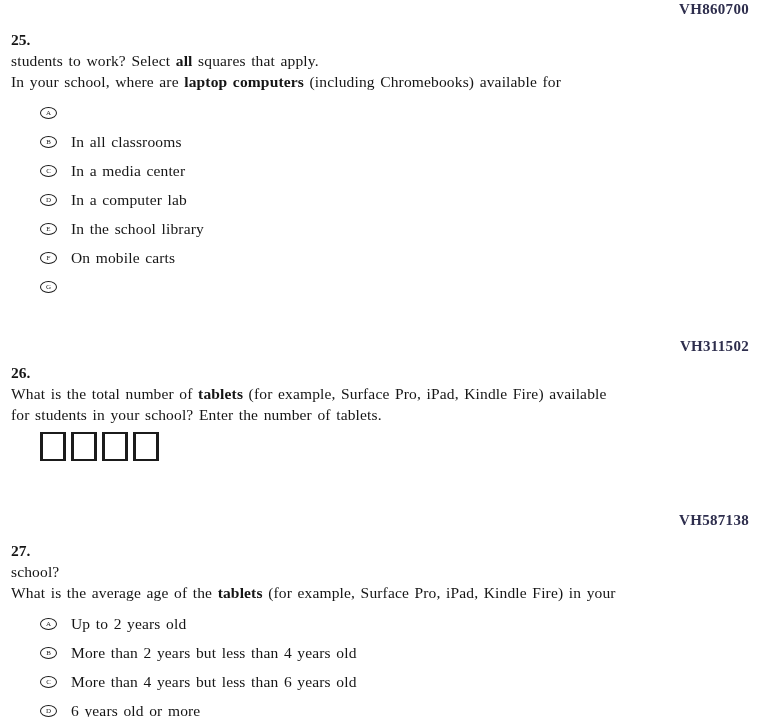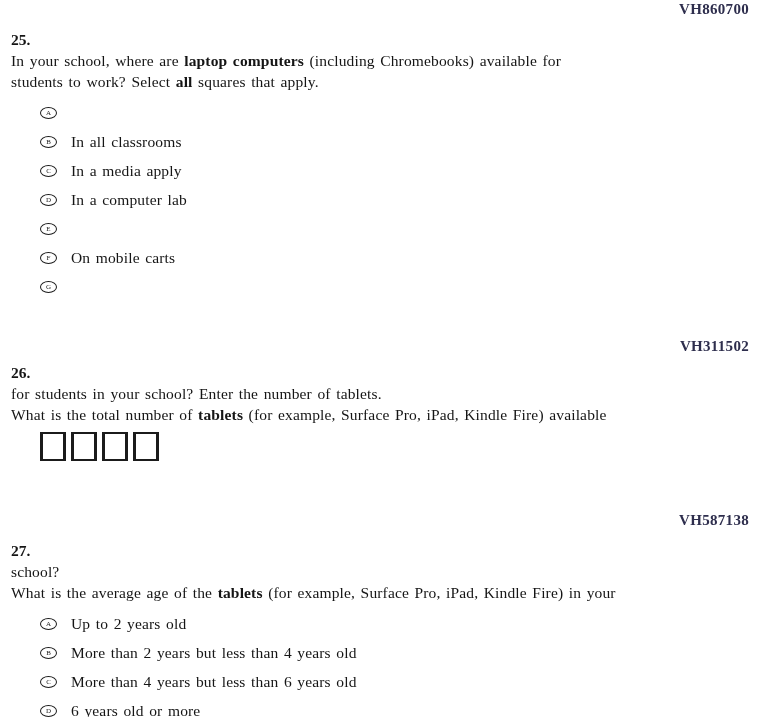--- a/index.html
+++ b/index.html
@@ -91,74 +91,75 @@
 </head>
 <body>
 
 <div class="page">
 
   <section class="s1">
     <div class="code">VH860700</div>
     <div class="q-row">
       <div class="q-num">25.</div>
       <div class="q-text">
+          <div><span>students to work? Select </span><b>all</b><span> squares that apply.</span></div>
           <div><span>In your school, where are </span><b>laptop computers</b><span> (including Chromebooks) available for</span></div>
-          <div><span>students to work? Select </span><b>all</b><span> squares that apply.</span></div>
         </div>
     </div>
     <div class="options">
         <div class="option">
           <span class="oval">
             <span class="oval-letter">A</span>
           </span>
         </div>
         <div class="option">
           <span class="oval">
             <span class="oval-letter">B</span>
           </span>
           <span class="option-label">In all classrooms</span>
         </div>
         <div class="option">
           <span class="oval">
             <span class="oval-letter">C</span>
           </span>
-          <span class="option-label">In a media apply</span>
+          <span class="option-label">In a media center</span>
         </div>
         <div class="option">
           <span class="oval">
             <span class="oval-letter">D</span>
           </span>
           <span class="option-label">In a computer lab</span>
         </div>
         <div class="option">
           <span class="oval">
             <span class="oval-letter">E</span>
           </span>
+          <span class="option-label">In the school library</span>
         </div>
         <div class="option">
           <span class="oval">
             <span class="oval-letter">F</span>
           </span>
           <span class="option-label">On mobile carts</span>
         </div>
         <div class="option">
           <span class="oval">
             <span class="oval-letter">G</span>
           </span>
         </div>
       </div>
   </section>
 
   <section class="s2">
     <div class="code">VH311502</div>
     <div class="q-row">
       <div class="q-num">26.</div>
       <div class="q-text">
+          <div><span>What is the total number of </span><b>tablets</b><span> (for example, Surface Pro, iPad, Kindle Fire) available</span></div>
           <div><span>for students in your school? Enter the number of tablets.</span></div>
-          <div><span>What is the total number of </span><b>tablets</b><span> (for example, Surface Pro, iPad, Kindle Fire) available</span></div>
         </div>
     </div>
     <div class="boxes">
         <div class="dbox"></div>
         <div class="dbox"></div>
         <div class="dbox"></div>
         <div class="dbox"></div>
       </div>
   </section>
 

